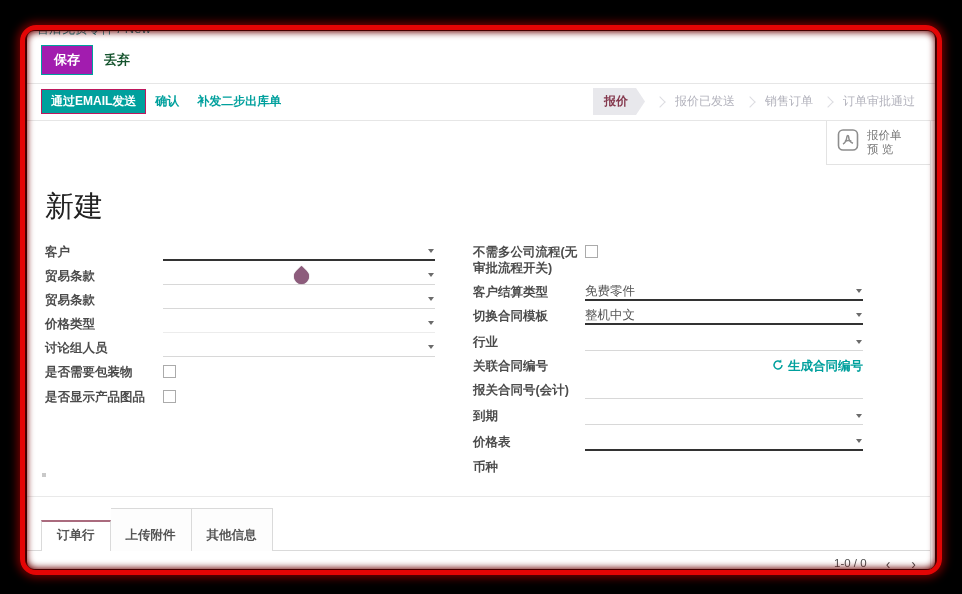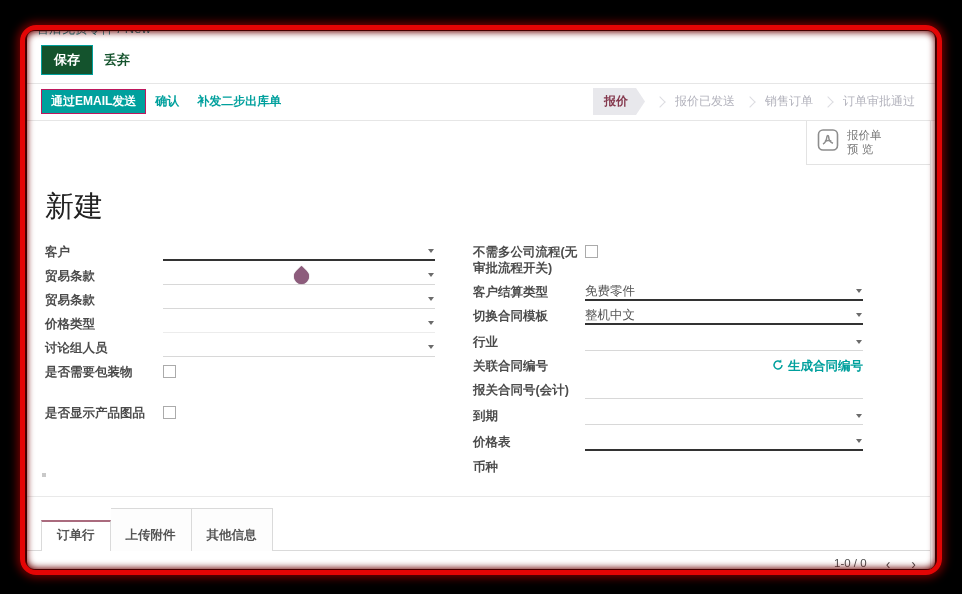--- a/index.html
+++ b/index.html
@@ -20,40 +20,40 @@
   .app {
     position:absolute; left:27px; top:31px; width:908px; height:538px;
     background:#fff; border-radius:7px; overflow:hidden;
   }
   
   .crumb-clip { height:7px; overflow:hidden; }
   .crumb { font-size:13px; line-height:18px; margin-top:-11px; padding-left:9px; color:#017e84; white-space:nowrap; }
 
   
   .control-bar { display:flex; align-items:center; padding:7px 14px 8px; border-bottom:1px solid #e6e6e6; }
-  .btn-primary { background:#14532d; color:#fff; border:1px solid #00A09D; font-weight:bold; font-size:13px; padding:5px 12px; cursor:pointer; font-family:inherit; }
+  .btn-primary { background:#a21caf; color:#fff; border:1px solid #00A09D; font-weight:bold; font-size:13px; padding:5px 12px; cursor:pointer; font-family:inherit; }
   .btn-flat { background:transparent; border:none; color:#14532d; font-weight:bold; font-size:13px; padding:5px 11px; cursor:pointer; font-family:inherit; }
 
   
   .action-bar { display:flex; align-items:center; padding:4px 14px 5px; border-bottom:1px solid #e6e6e6; }
   .btn-sm-primary { background:#00A09D; color:#fff; border:1px solid #be185d; font-weight:bold; font-size:12px; padding:3px 9px; cursor:pointer; font-family:inherit; }
   .btn-sm-flat { background:transparent; border:none; color:#00A09D; font-weight:bold; font-size:12px; padding:3px 9px; cursor:pointer; font-family:inherit; }
   .statusbar { margin-left:auto; display:flex; align-items:center; padding-right:6px; }
   .status-step { font-size:12px; color:#b2b2bc; white-space:nowrap; }
   .status-step.active {
     background:#e8e8ec; color:#84384d; font-weight:bold;
     padding:5px 17px 5px 11px;
     clip-path:polygon(0 0, calc(100% - 9px) 0, 100% 50%, calc(100% - 9px) 100%, 0 100%);
   }
   .status-sep { width:8px; height:8px; border-top:1px solid #dcdce1; border-right:1px solid #dcdce1; transform:rotate(45deg); margin:0 11px; flex:none; }
 
   
   .app-main { border-right:1px solid #e5e5e5; margin-right:4px; min-height:456px; position:relative; }
   .sheet-top { display:flex; justify-content:flex-end; }
-  .pdf-box { width:124px; border-left:1px solid #e3e3e3; border-bottom:1px solid #e3e3e3; padding:7px 10px; display:flex; align-items:center; gap:8px; cursor:pointer; }
+  .pdf-box { width:104px; border-left:1px solid #e3e3e3; border-bottom:1px solid #e3e3e3; padding:7px 10px; display:flex; align-items:center; gap:8px; cursor:pointer; }
   .pdf-label { font-size:11.5px; color:#7a7a7a; line-height:1.25; white-space:pre-line; }
 
   .sheet-title { font-size:29px; font-weight:400; color:#222; margin:22px 0 16px 18px; }
 
   .form { display:flex; gap:38px; padding:0 67px 0 18px; }
   .fcol { flex:1; min-width:0; }
   .frow { display:flex; align-items:flex-start; margin-bottom:5px; min-height:19px; }
   .flabel { flex:none; font-size:12.5px; font-weight:bold; color:#4c4c4c; padding-top:1px; line-height:1.3; }
   .fcol-left .flabel { width:118px; }
   .fcol-right .flabel { width:112px; }
@@ -171,21 +171,21 @@
           <span class="flabel">讨论组人员</span>
           <div class="fwidget input-line">
             <span class="fvalue"></span>
             <span class="caret"></span>
           </div>
         </div>
         <div class="frow" style="margin-top:3px;">
           <span class="flabel">是否需要包装物</span>
           <span class="checkbox"></span>
         </div>
-        <div class="frow" style="margin-top:22px;">
+        <div class="frow" style="margin-top:6px;">
           <span class="flabel">是否显示产品图品</span>
           <span class="checkbox"></span>
         </div>
       </div>
 
       <div class="fcol fcol-right">
         <div class="frow">
           <span class="flabel">不需多公司流程(无审批流程开关)</span>
           <span class="checkbox"></span>
         </div>

